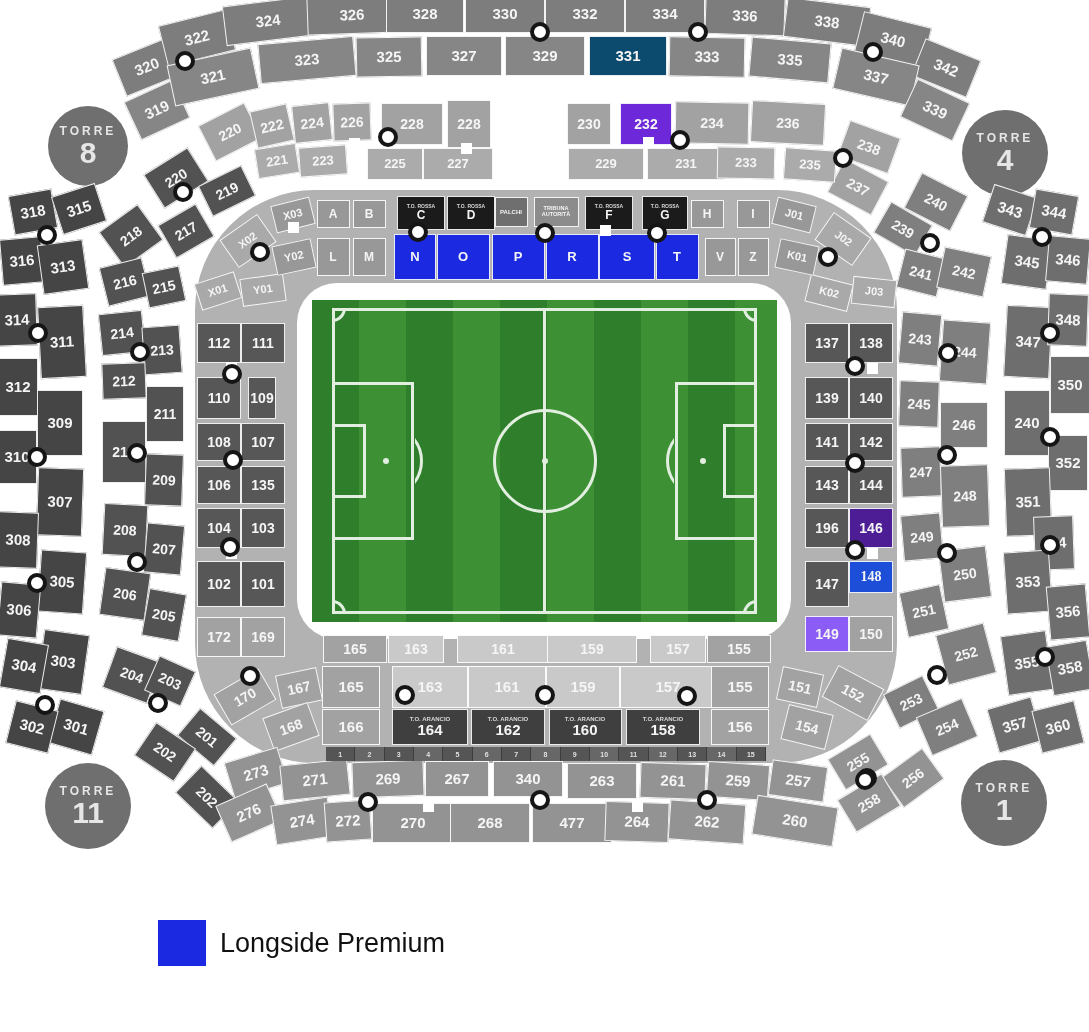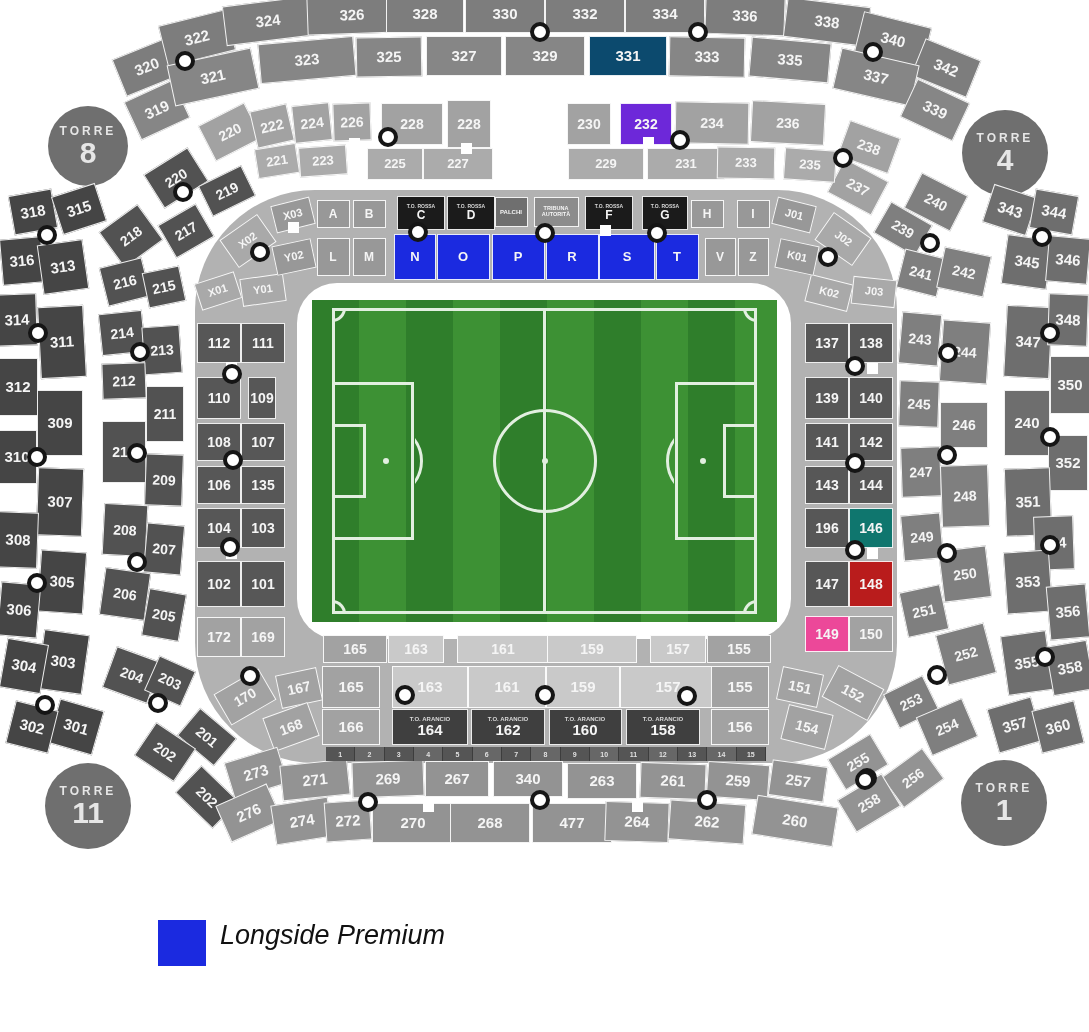--- a/index.html
+++ b/index.html
@@ -23,21 +23,21 @@
         font-size:7px;font-weight:bold;z-index:4;border-right:1px solid #3d3d3d;box-sizing:border-box;}
   
   #pitch{position:absolute;left:312px;top:300px;width:465px;height:322px;z-index:3;
          background:repeating-linear-gradient(90deg,var(--pd) 0 47px,var(--pl) 47px 94px);}
   .pl{position:absolute;border:3px solid var(--ln);box-sizing:border-box;background:transparent;}
   .pline{position:absolute;background:var(--ln);}
   .pspot{position:absolute;width:6px;height:6px;border-radius:50%;background:var(--ln);}
   .parc{position:absolute;width:74px;height:74px;border:3px solid var(--ln);border-radius:50%;box-sizing:border-box;}
   .pcorner{position:absolute;width:14px;height:14px;box-sizing:border-box;}
   
-  #legend{position:absolute;left:158px;top:920px;display:flex;z-index:8;font-style:italic;}
+  #legend{position:absolute;left:158px;top:920px;display:flex;align-items:center;z-index:8;}
   #legend .sw{width:48px;height:46px;}
   #legend .lb{margin-left:14px;font-size:27px;color:#111;}
 </style>
 </head>
 <body>
 
 <div id="canvas">
   <div id="map">
     <div class="band"></div>
     <div class="bandhole"></div>
@@ -222,29 +222,29 @@
       <div class="sec" style="left: 241px; top: 561px; width: 44px; height: 46px; background: rgb(87, 87, 87); font-size: 14px;">101</div>
       <div class="sec" style="left: 805px; top: 323px; width: 44px; height: 40px; background: rgb(87, 87, 87); font-size: 14px;">137</div>
       <div class="sec" style="left: 849px; top: 323px; width: 44px; height: 40px; background: rgb(87, 87, 87); font-size: 14px;">138</div>
       <div class="sec" style="left: 805px; top: 377px; width: 44px; height: 42px; background: rgb(87, 87, 87); font-size: 14px;">139</div>
       <div class="sec" style="left: 849px; top: 377px; width: 44px; height: 42px; background: rgb(87, 87, 87); font-size: 14px;">140</div>
       <div class="sec" style="left: 805px; top: 423px; width: 44px; height: 38px; background: rgb(87, 87, 87); font-size: 14px;">141</div>
       <div class="sec" style="left: 849px; top: 423px; width: 44px; height: 38px; background: rgb(87, 87, 87); font-size: 14px;">142</div>
       <div class="sec" style="left: 805px; top: 466px; width: 44px; height: 38px; background: rgb(87, 87, 87); font-size: 14px;">143</div>
       <div class="sec" style="left: 849px; top: 466px; width: 44px; height: 38px; background: rgb(87, 87, 87); font-size: 14px;">144</div>
       <div class="sec" style="left: 805px; top: 508px; width: 44px; height: 40px; background: rgb(87, 87, 87); font-size: 14px;">196</div>
-      <div class="sec" style="left: 849px; top: 508px; width: 44px; height: 40px; background: #0f766e; font-size: 14px;">146</div>
+      <div class="sec" style="left: 849px; top: 508px; width: 44px; height: 40px; background: #4c1d95; font-size: 14px;">146</div>
       <div class="sec" style="left: 805px; top: 561px; width: 44px; height: 46px; background: rgb(87, 87, 87); font-size: 14px;">147</div>
-      <div class="sec" style="left: 849px; top: 561px; width: 44px; height: 46px; background: #b91c1c; font-size: 14px;">148</div>
+      <div class="sec" style="left: 849px; top: 561px; width: 44px; height: 32px; background: #1d4ed8; font-size: 14px; font-family: Liberation Serif, serif;">148</div>
       <div class="sec" style="left: 197px; top: 617px; width: 44px; height: 40px; background: rgb(162, 162, 162); font-size: 14px;">172</div>
       <div class="sec" style="left: 241px; top: 617px; width: 44px; height: 40px; background: rgb(162, 162, 162); font-size: 14px;">169</div>
       <div class="sec" style="left: 219px; top: 679px; width: 52px; height: 36px; background: rgb(162, 162, 162); transform: rotate(-30deg); font-size: 14px;">170</div>
       <div class="sec" style="left: 278px; top: 671px; width: 42px; height: 34px; background: rgb(162, 162, 162); transform: rotate(-12deg); font-size: 14px;">167</div>
       <div class="sec" style="left: 267px; top: 709px; width: 48px; height: 36px; background: rgb(162, 162, 162); transform: rotate(-20deg); font-size: 14px;">168</div>
-      <div class="sec" style="left: 805px; top: 616px; width: 44px; height: 36px; background: #ec4899; font-size: 14px;">149</div>
+      <div class="sec" style="left: 805px; top: 616px; width: 44px; height: 36px; background: #8b5cf6; font-size: 14px;">149</div>
       <div class="sec" style="left: 849px; top: 616px; width: 44px; height: 36px; background: rgb(162, 162, 162); font-size: 14px;">150</div>
       <div class="sec" style="left: 779px; top: 670px; width: 42px; height: 34px; background: rgb(162, 162, 162); transform: rotate(12deg); font-size: 14px;">151</div>
       <div class="sec" style="left: 827px; top: 675px; width: 52px; height: 36px; background: rgb(162, 162, 162); transform: rotate(28deg); font-size: 14px;">152</div>
       <div class="sec" style="left: 784px; top: 709px; width: 46px; height: 36px; background: rgb(162, 162, 162); transform: rotate(14deg); font-size: 14px;">154</div>
       <div class="sec" style="left: 323px; top: 635px; width: 64px; height: 28px; background: rgb(162, 162, 162); font-size: 14px;">165</div>
       <div class="sec" style="left: 388px; top: 635px; width: 56px; height: 28px; background: rgb(201, 201, 201); font-size: 14px;">163</div>
       <div class="sec" style="left: 457px; top: 635px; width: 92px; height: 28px; background: rgb(201, 201, 201); font-size: 14px;">161</div>
       <div class="sec" style="left: 547px; top: 635px; width: 90px; height: 28px; background: rgb(201, 201, 201); font-size: 14px;">159</div>
       <div class="sec" style="left: 650px; top: 635px; width: 56px; height: 28px; background: rgb(201, 201, 201); font-size: 14px;">157</div>
       <div class="sec" style="left: 707px; top: 635px; width: 64px; height: 28px; background: rgb(162, 162, 162); font-size: 14px;">155</div>

